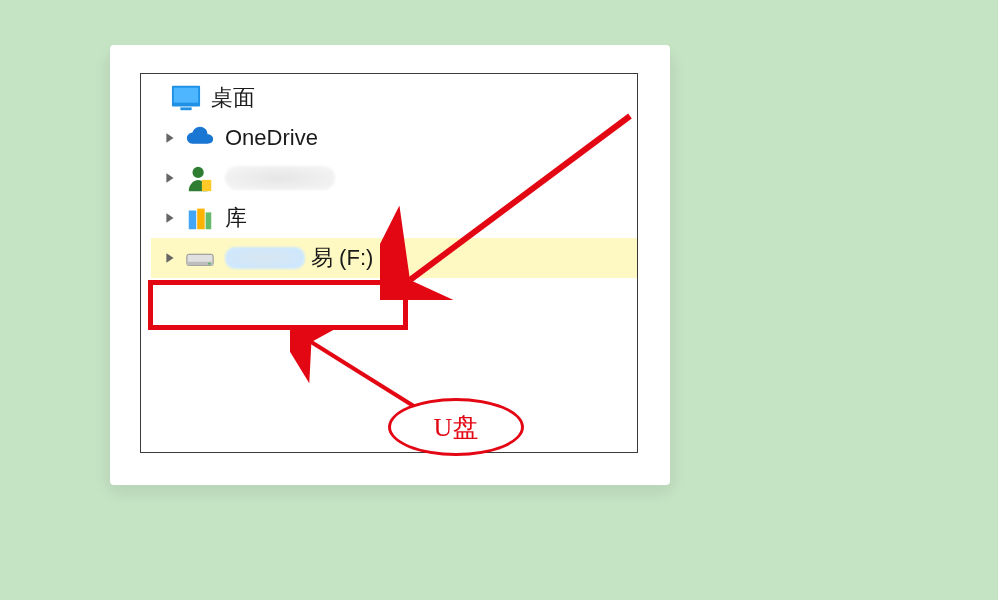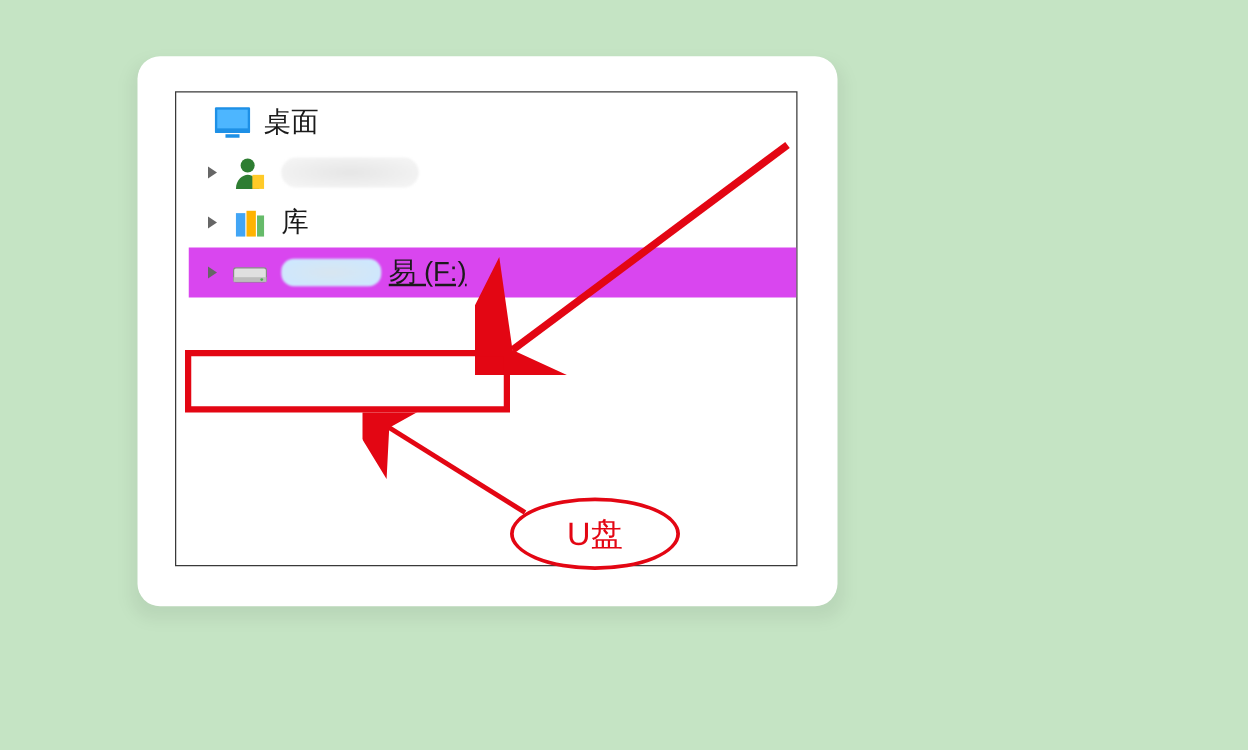--- a/index.html
+++ b/index.html
@@ -25,21 +25,21 @@
       border-radius: 18px;
       filter: blur(6px);
     }
     .panel {
       position: absolute;
       left: 110px;
       top: 45px;
       width: 560px;
       height: 440px;
       background: #fff;
-      border-radius: 18px;
+      border-radius: 4px;
       padding: 30px 32px;
     }
     .inner {
       position: absolute;
       left: 30px;
       top: 28px;
       right: 32px;
       bottom: 32px;
       border: 1px solid #3a3a3a;
       background: #fff;
@@ -88,24 +88,23 @@
     .blur-label {
       display: inline-block;
       width: 110px;
       height: 24px;
       background: radial-gradient(ellipse at center, #e6e6e6 0%, #f3f3f3 80%);
       border-radius: 12px;
       filter: blur(1px);
     }
 
     .selected-row {
-      background: #d946ef;
+      background: #fef9c3;
       margin-left: 10px;
       padding-left: 10px;
-      text-decoration: underline;
     }
     .drive-label {
       display: flex;
       align-items: center;
     }
     .drive-blur {
       display: inline-block;
       width: 80px;
       height: 22px;
       margin: 0 6px 0 0;
@@ -120,34 +119,35 @@
       top: 280px;
       width: 260px;
       height: 50px;
       border: 5px solid #e30613;
       z-index: 5;
       pointer-events: none;
     }
 
     .annotation-oval {
       position: absolute;
-      left: 408px;
+      left: 388px;
       top: 398px;
       width: 136px;
       height: 58px;
       border: 3px solid #e30613;
       border-radius: 50%;
       display: flex;
       align-items: center;
       justify-content: center;
       color: #e30613;
       font-size: 26px;
       z-index: 5;
       pointer-events: none;
       background: #fff;
+      font-family: Liberation Serif, serif;
     }
 
     svg.arrow { position: absolute; z-index: 4; pointer-events: none; }
     .arrow1 { left: 380px; top: 110px; width: 260px; height: 190px; }
     .arrow2 { left: 290px; top: 330px; width: 160px; height: 100px; }
   </style>
 </head>
 <body>
 
 <div class="panel-shadow"></div>
@@ -160,20 +160,33 @@
         <span class="tree-icon">
           <svg viewBox="0 0 32 32">
               <rect x="1" y="3" width="30" height="22" rx="1" fill="#1e90e6"></rect>
               <rect x="3" y="5" width="26" height="16" fill="#4db6ff"></rect>
               <rect x="10" y="26" width="12" height="3" fill="#1e90e6"></rect>
             </svg>
         </span>
         <span class="label">桌面</span>
       </li>
 
+      <li class="tree-row child-row">
+        <span class="chevron">
+            <svg viewBox="0 0 10 10">
+              <path d="M2 1 L8 5 L2 9 Z" fill="#666"></path>
+            </svg>
+          </span>
+        <span class="tree-icon">
+          <svg viewBox="0 0 32 32">
+              <path d="M8 22c-4 0-6-3-6-6s3-6 6-6c1-3 4-6 8-6s8 3 8 8c3 0 6 2 6 5s-2 5-6 5H8z" fill="#1976d2"></path>
+            </svg>
+        </span>
+        <span class="label">OneDrive</span>
+      </li>
 
       <li class="tree-row child-row">
         <span class="chevron">
             <svg viewBox="0 0 10 10">
               <path d="M2 1 L8 5 L2 9 Z" fill="#666"></path>
             </svg>
           </span>
         <span class="tree-icon">
           <svg viewBox="0 0 32 32">
               <circle cx="14" cy="10" r="6" fill="#2e7d32"></circle>

